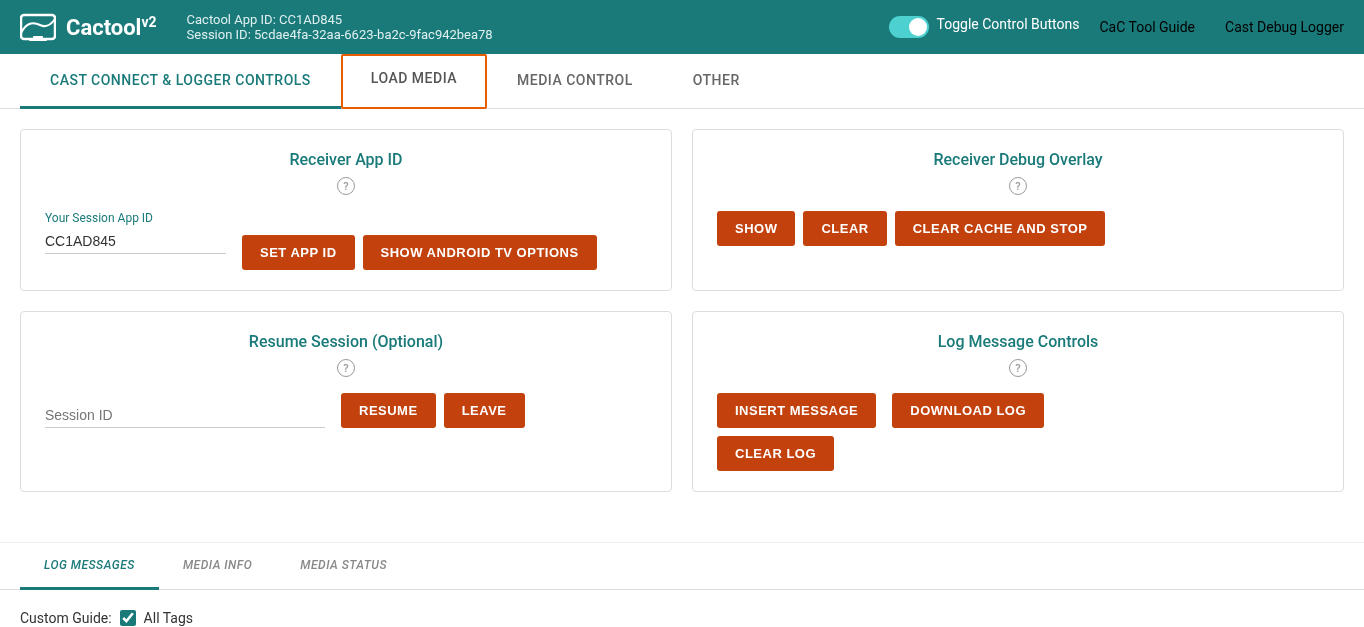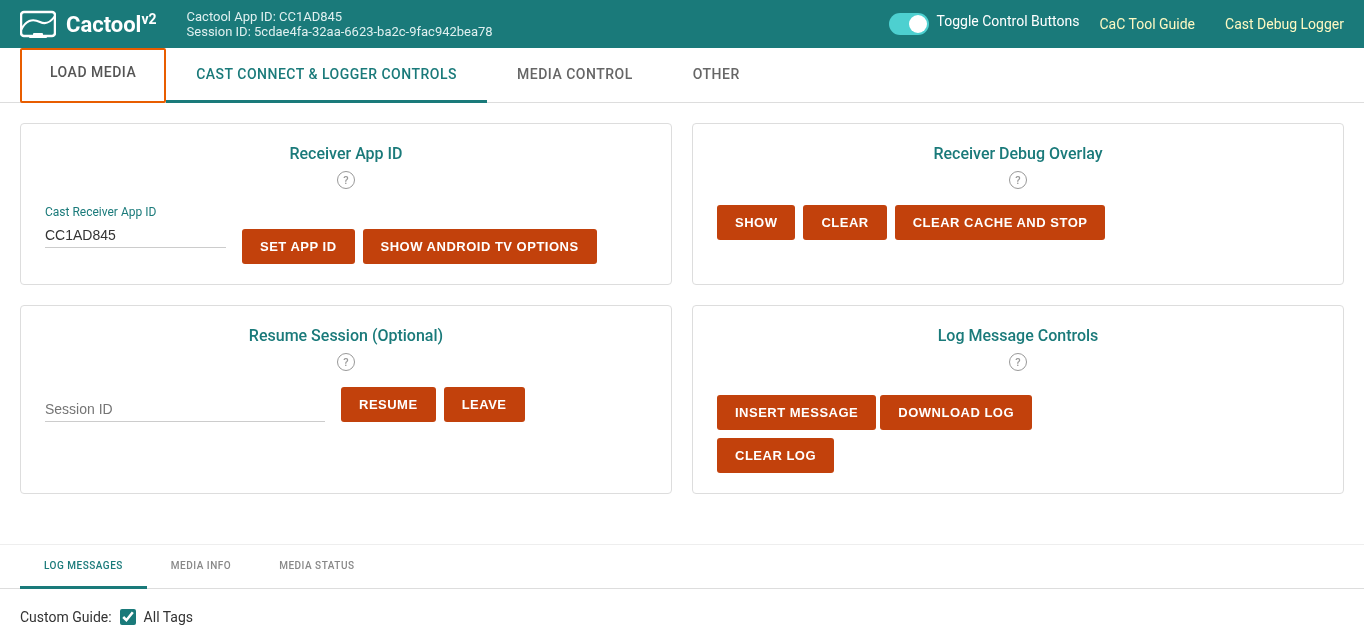--- a/index.html
+++ b/index.html
@@ -5,21 +5,21 @@
     * { box-sizing: border-box; margin: 0; padding: 0; }
     body { font-family: 'Roboto', Arial, sans-serif; font-size: 14px; background: #fff; color: #333; }
 
     
     .header {
       background: #1a7a7a;
       color: #fff;
       display: flex;
       align-items: center;
       padding: 0 20px;
-      height: 48px;
+      height: 54px;
       gap: 20px;
     }
     .logo-area {
       display: flex;
       align-items: center;
       gap: 10px;
       margin-right: 10px;
     }
     .logo-text {
       font-size: 22px;
@@ -60,21 +60,21 @@
       content: '';
       position: absolute;
       width: 18px;
       height: 18px;
       background: #fff;
       border-radius: 50%;
       top: 2px;
       right: 2px;
     }
     .header-link {
-      color: #fef9c3;
+      color: #000000;
       text-decoration: none;
       font-size: 14px;
       cursor: pointer;
     }
 
     
     .nav-tabs {
       display: flex;
       border-bottom: 1px solid #ddd;
       padding: 0 20px;
@@ -217,27 +217,28 @@
 
     .bottom-tab-nav {
       display: flex;
       padding: 0 20px;
       border-bottom: 1px solid #ddd;
     }
 
     .bottom-tab {
       padding: 15px 24px;
       cursor: pointer;
-      font-size: 10px;
+      font-size: 12px;
       font-weight: 500;
       color: #888;
       letter-spacing: 0.5px;
       text-transform: uppercase;
       border-bottom: 3px solid transparent;
       margin-bottom: -1px;
+      font-style: italic;
     }
 
     .bottom-tab.active {
       color: #1a7a7a;
       border-bottom: 3px solid #1a7a7a;
     }
 
     .bottom-content {
       padding: 20px;
     }
@@ -298,37 +299,37 @@
     <div class="toggle-switch"></div>
     <span>Toggle Control Buttons</span>
   </div>
   <div class="header-right">
     <a class="header-link">CaC Tool Guide</a>
     <a class="header-link">Cast Debug Logger</a>
   </div>
 </header>
 
 <nav class="nav-tabs">
+  <div class="nav-tab active">CAST CONNECT &amp; LOGGER CONTROLS</div>
   <div class="nav-tab highlighted">LOAD MEDIA</div>
-  <div class="nav-tab active">CAST CONNECT &amp; LOGGER CONTROLS</div>
   <div class="nav-tab">MEDIA CONTROL</div>
   <div class="nav-tab">OTHER</div>
 </nav>
 
 <div class="main-content">
   <div class="cards-grid">
 
     <div class="card">
       <div class="card-title">
         <span>Receiver App ID</span>
         <span class="help-icon">?</span>
       </div>
       <div class="row-layout">
         <div class="input-group">
-          <div class="input-label">Cast Receiver App ID</div>
+          <div class="input-label">Your Session App ID</div>
           <input type="text" class="text-input" value="CC1AD845" style="">
         </div>
         <div class="btn-group">
           <button class="btn btn-dark">SET APP ID</button>
           <button class="btn btn-dark">SHOW ANDROID TV OPTIONS</button>
         </div>
       </div>
     </div>
 
     <div class="card">
@@ -357,21 +358,21 @@
       </div>
     </div>
 
     <div class="card">
       <div class="card-title">
         <span>Log Message Controls</span>
         <span class="help-icon">?</span>
       </div>
       <div class="row-layout">
         <div class="btn-group" style="flex-direction: column; align-items: flex-start; gap: 8px;">
-          <div style="display:flex; gap:4px;margin-top:8px;">
+          <div style="display:flex; gap:16px;">
             <button class="btn btn-dark">INSERT MESSAGE</button>
             <button class="btn btn-dark">DOWNLOAD LOG</button>
           </div>
           <button class="btn btn-dark">CLEAR LOG</button>
         </div>
       </div>
     </div>
 
   </div>
 </div>

